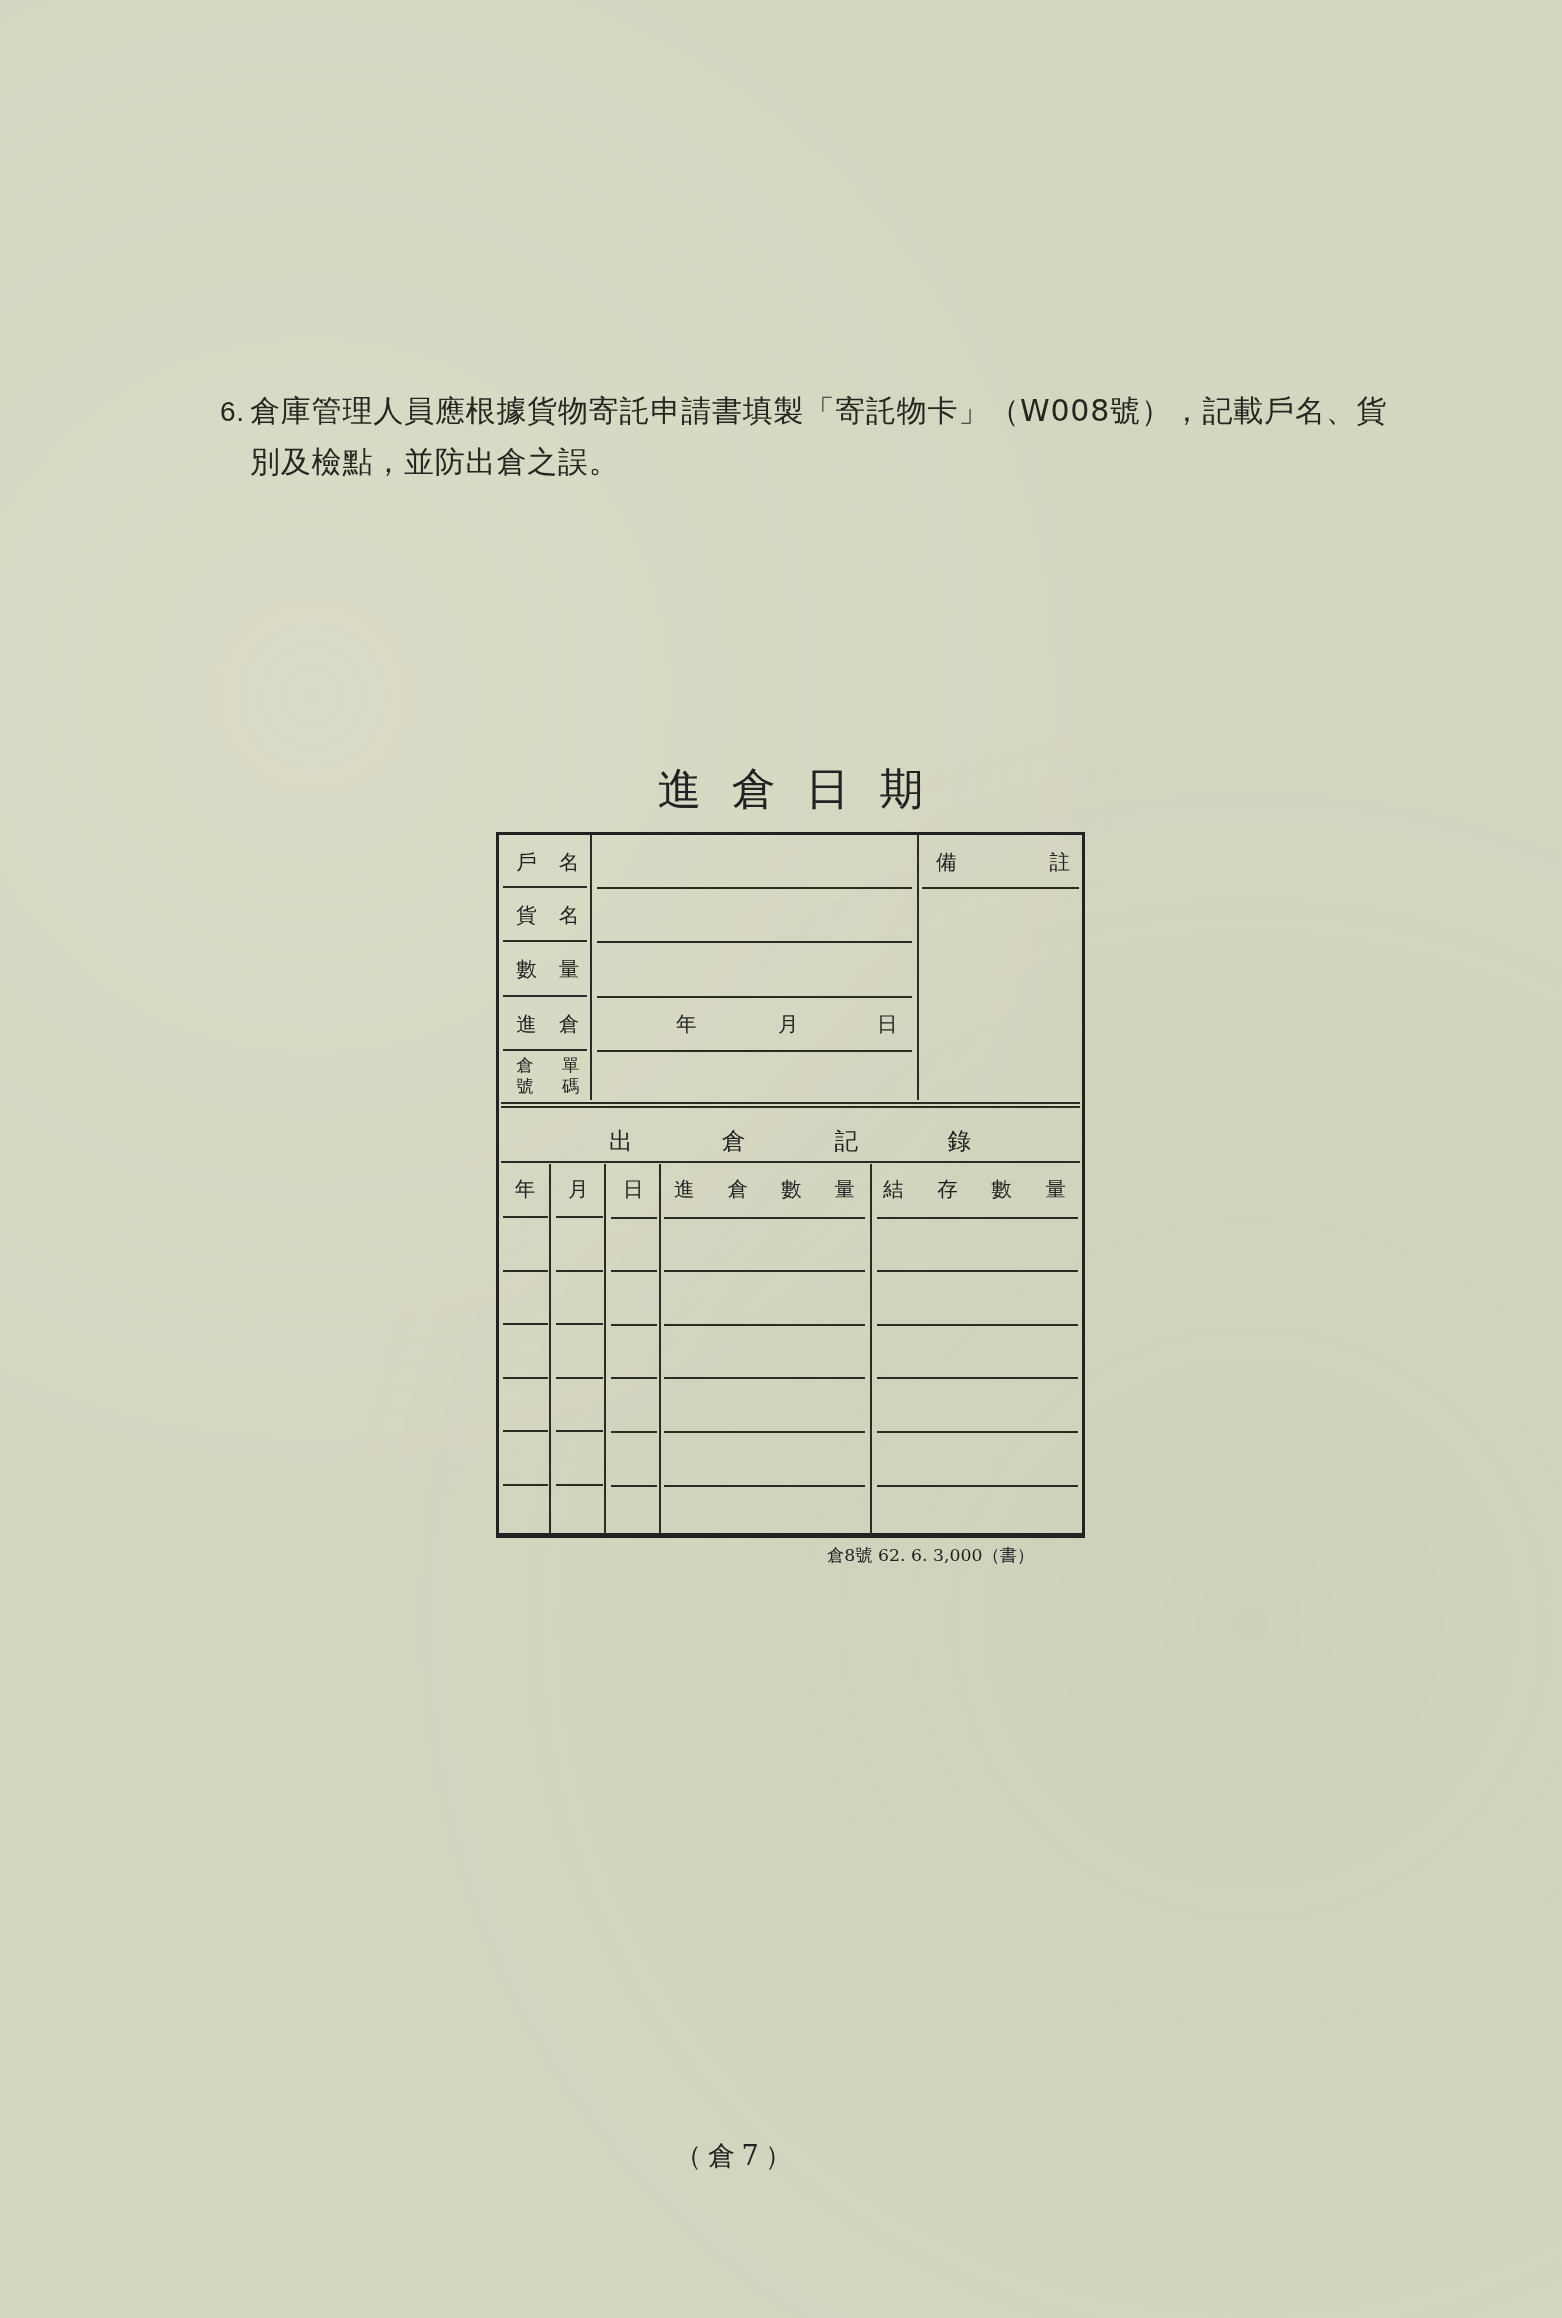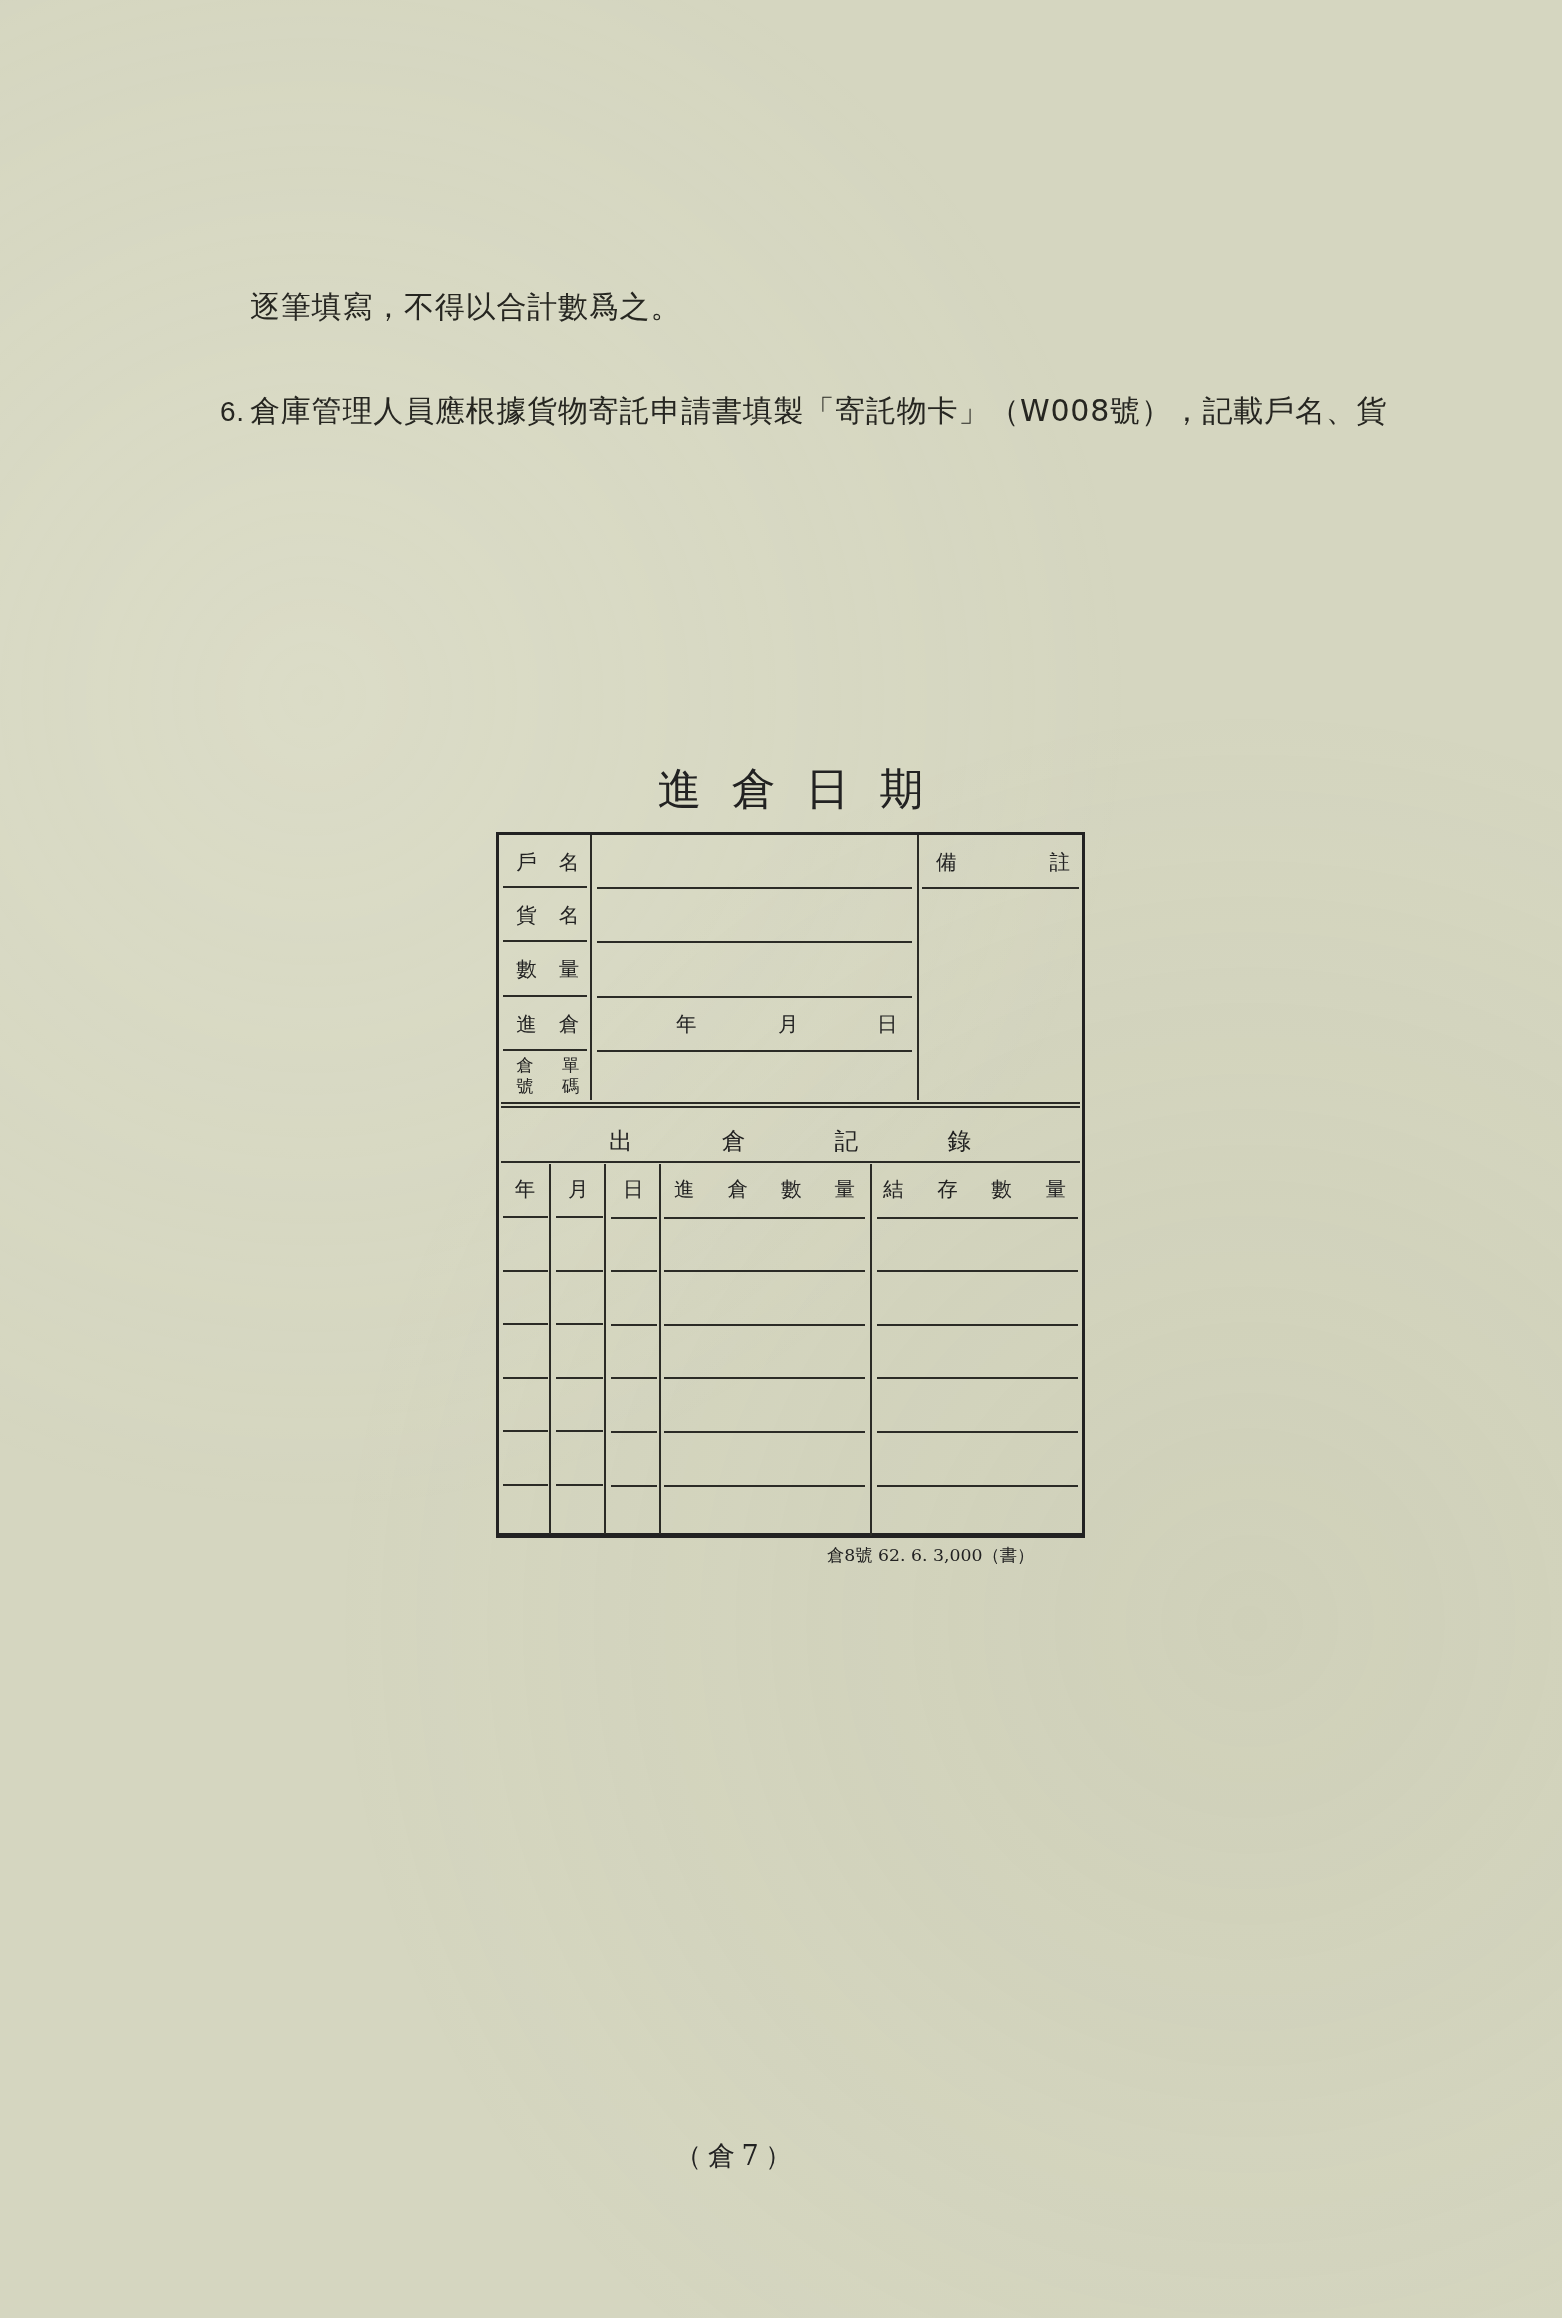--- a/index.html
+++ b/index.html
@@ -28,25 +28,25 @@
   .field { position:absolute; }
   .hdr-spread { position:absolute; display:flex; justify-content:space-between; font-family:"DejaVu Serif", serif; font-size:20.5px; color:#222; }
 
   .footnote { position:absolute; left:827px; top:1543px; font-family:"DejaVu Serif", serif; font-size:17.3px; color:#222; }
   .page-num { position:absolute; left:0; width:1473px; top:2138px; text-align:center; font-family:"DejaVu Serif", serif; font-size:27px; color:#222; letter-spacing:6.3px; }
 </style>
 </head>
 <body>
 
 <div class="para" style="top:282px;">
-  <div class="line indent">逐筆填寫，不得以合計數爲之。</div>
 </div>
 
 <div class="para" style="top:386px;">
   <div class="line"><span class="num">6.</span><span>倉庫管理人員應根據貨物寄託申請書填製「寄託物卡」（W008號），記載戶名、貨</span></div>
+  <div class="line indent">別及檢點，並防出倉之誤。</div>
 </div>
 
 <div class="card-title">進倉日期</div>
 
 <div class="card">
 
   <div class="ink" style="left:91px; top:0; width:1.6px; height:265px;"></div>
   <div class="ink" style="left:418px; top:0; width:1.6px; height:265px;"></div>
 
   <div class="ink" style="left:3.9px; top:51px; width:84px; height:1.6px;"></div>

